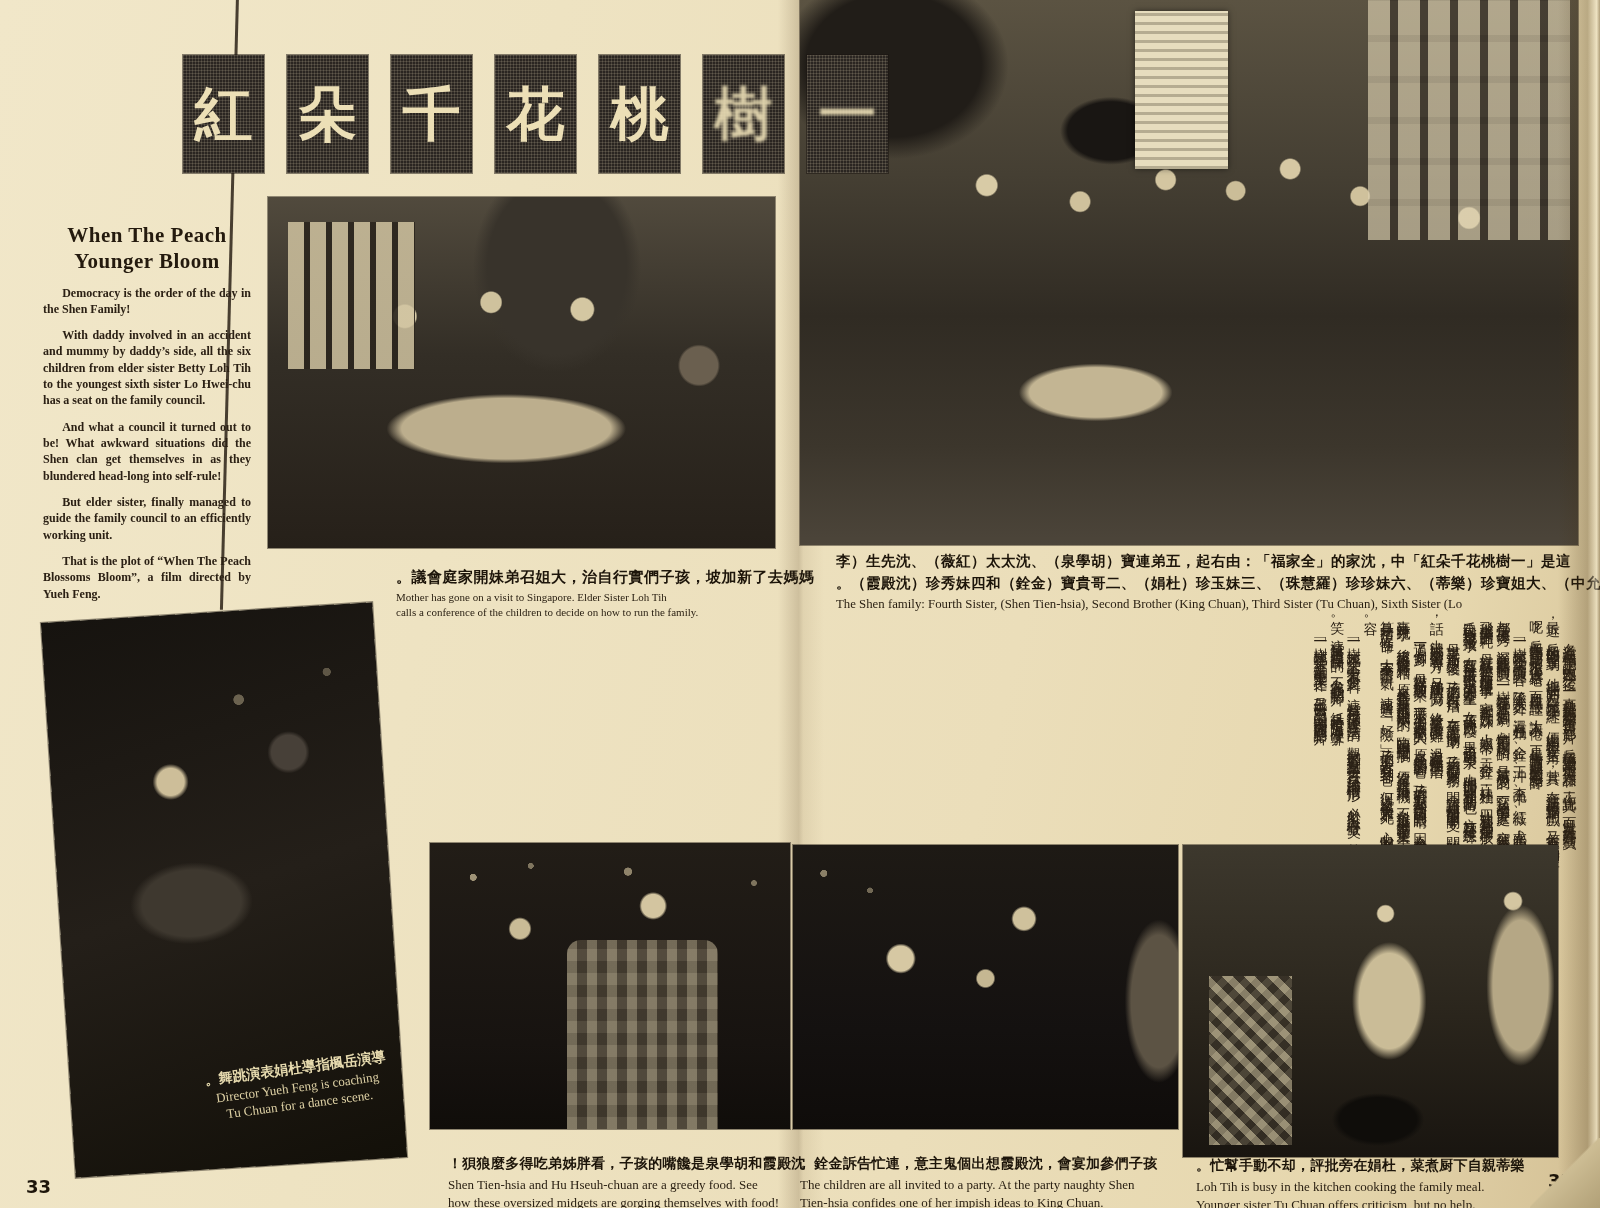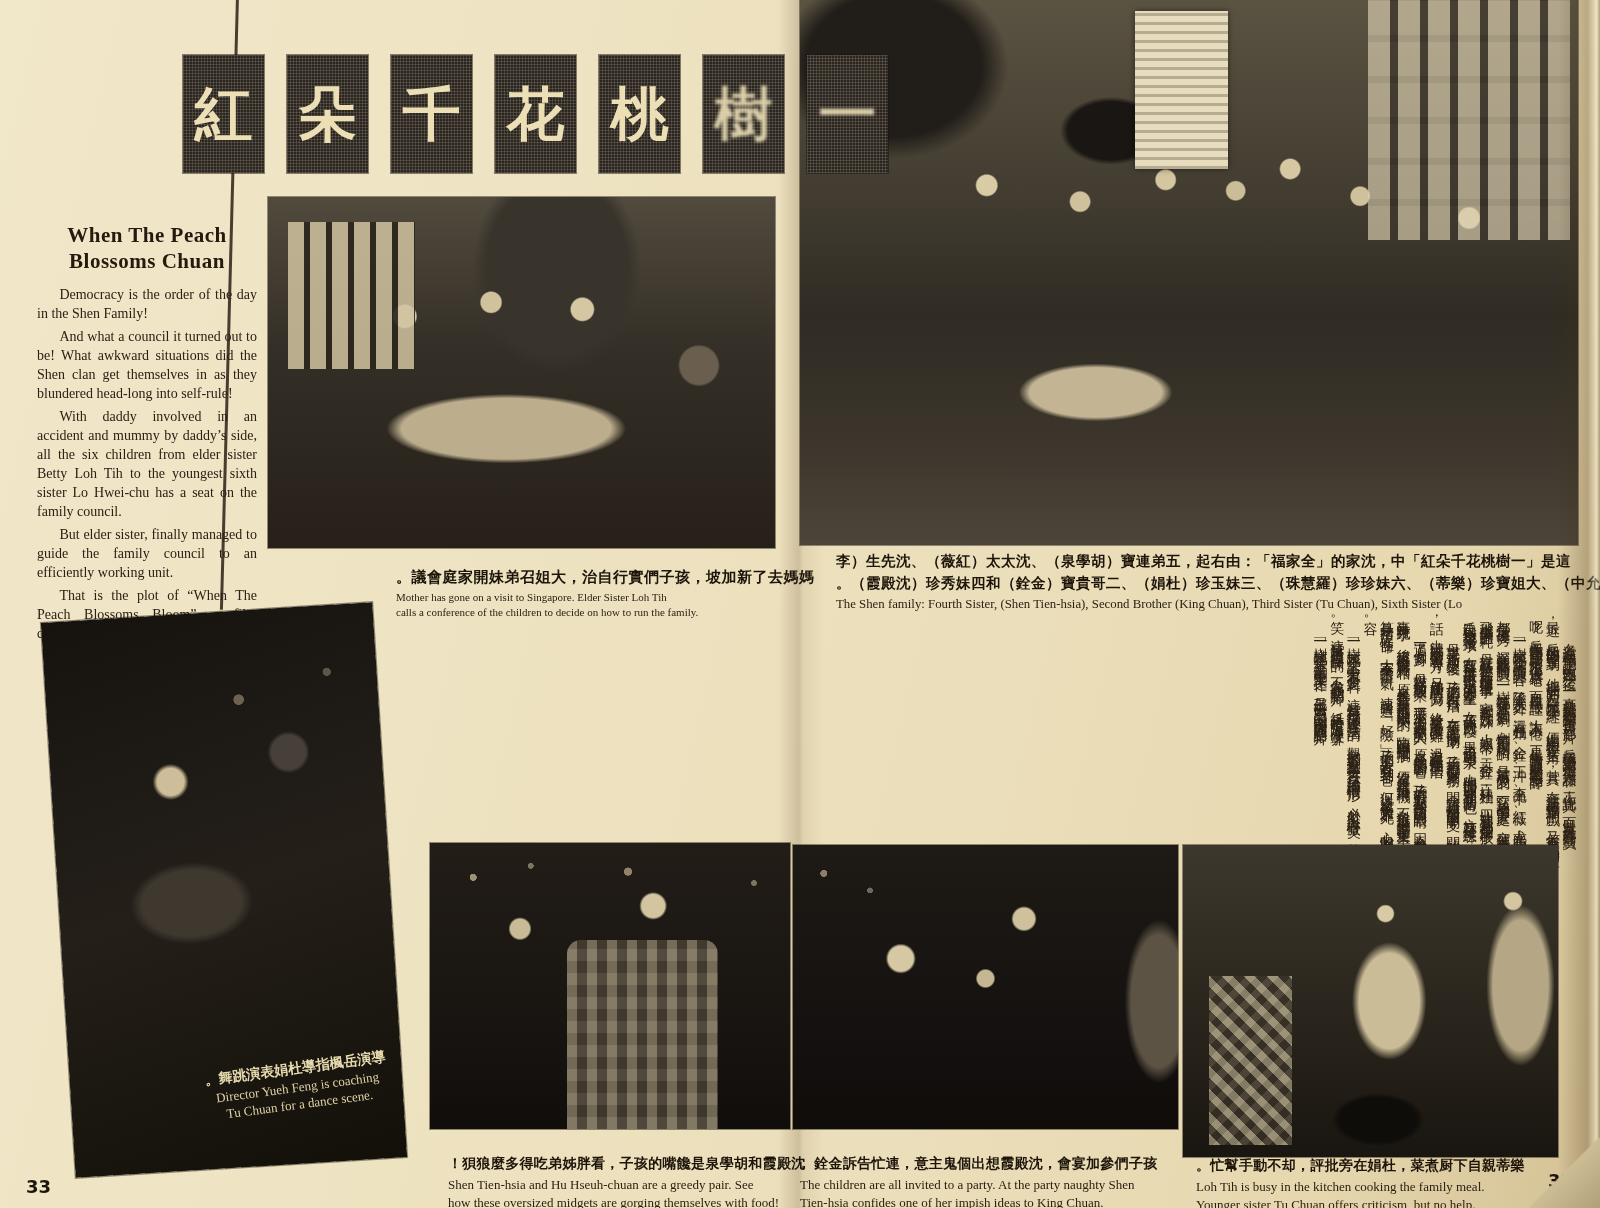--- a/index.html
+++ b/index.html
@@ -23,21 +23,21 @@
     background:
       repeating-linear-gradient(0deg,rgba(225,212,178,.16) 0 1px,rgba(0,0,0,0) 1px 3px),
       repeating-linear-gradient(90deg,rgba(225,212,178,.16) 0 1px,rgba(0,0,0,0) 1px 3px),
       #2a2521;
     box-shadow:0 0 0 1px rgba(25,20,15,.5);}
   .tblock span{font-family:"DejaVu Sans",sans-serif;font-weight:700;font-size:58px;color:#ecdfb6;line-height:1;}
   .tblock.blur span{filter:blur(1.4px);opacity:.9;}
   
   .eng{left:33px;top:222px;width:228px;}
   .eng h2{margin:0 0 10px 0;text-align:center;font-weight:700;font-size:21px;line-height:1.25;letter-spacing:.5px;color:#241a0e;}
-  .eng p{margin:4px;font-size:14px;line-height:1.36;text-align:justify;text-indent:1.6em;color:#2b2014;}
+  .eng p{margin:10px;font-size:12px;line-height:1.36;text-align:justify;text-indent:1.6em;color:#2b2014;font-weight:bold;}
   
   .photo{box-shadow:0 0 0 1px rgba(28,22,16,.45);}
   .ph-table{left:268px;top:197px;width:507px;height:351px;
     background:
       radial-gradient(ellipse 190px 55px at 47% 66%,#bcae8d 0 55%,rgba(188,174,141,0) 63%),
       radial-gradient(circle 22px at 27% 34%,#d9cda9 0 50%,rgba(0,0,0,0) 57%),
       radial-gradient(circle 20px at 44% 30%,#cfc29d 0 50%,rgba(0,0,0,0) 57%),
       radial-gradient(circle 22px at 62% 32%,#d4c7a2 0 50%,rgba(0,0,0,0) 57%),
       radial-gradient(circle 34px at 85% 48%,#6a5f4f 0 55%,rgba(0,0,0,0) 62%),
       radial-gradient(ellipse 120px 150px at 57% 20%,#38332b 0 58%,rgba(0,0,0,0) 70%),
@@ -160,24 +160,24 @@
       </div>
     <div class="abs tblock blur" style="left:703px">
         <span>樹</span>
       </div>
     <div class="abs tblock blur" style="left:807px">
         <span>一</span>
       </div>
   </div>
 
   <div class="abs eng">
-    <h2><span>When The Peach</span><br><span>Blossoms Chuan</span></h2>
+    <h2><span>When The Peach</span><br><span>Younger Bloom</span></h2>
     <p>Democracy is the order of the day in the Shen Family!</p>
+    <p>With daddy involved in an accident and mummy by daddy’s side, all the six children from elder sister Betty Loh Tih to the youngest sixth sister Lo Hwei-chu has a seat on the family council.</p>
     <p>And what a council it turned out to be!  What awkward situations did the Shen clan get themselves in as they blundered head-long into self-rule!</p>
-    <p>With daddy involved in an accident and mummy by daddy’s side, all the six children from elder sister Betty Loh Tih to the youngest sixth sister Lo Hwei-chu has a seat on the family council.</p>
     <p>But elder sister, finally managed to guide the family council to an efficiently working unit.</p>
     <p>That is the plot of “When The Peach Blossoms Bloom”, a film directed by Yueh Feng.</p>
   </div>
 
   <div class="abs photo ph-table"></div>
   <div class="abs cap-table">
     <div class="cap-zh">。議會庭家開妹弟召姐大，治自行實們子孩，坡加新了去媽媽</div>
     <div class="cap-en">Mother has gone on a visit to Singapore.  Elder Sister Loh Tih</div>
     <div class="cap-en">calls a conference of the children to decide on how to run the family.</div>
   </div>
@@ -204,21 +204,21 @@
       <div class="cap-en">Tu Chuan for a dance scene.</div>
     </div>
   </div>
 
   <div class="abs photo ph-party-l"></div>
   <div class="abs photo ph-party-r"></div>
   <div class="abs photo ph-kitchen"></div>
 
   <div class="abs cap-bottom cap-party-l">
     <div class="cap-zh">！狽狼麼多得吃弟姊胖看，子孩的嘴饞是泉學胡和霞殿沈</div>
-    <div class="cap-en">Shen Tien-hsia and Hu Hseuh-chuan are a greedy pair.  See</div>
+    <div class="cap-en">Shen Tien-hsia and Hu Hseuh-chuan are a greedy food.  See</div>
     <div class="cap-en">how these oversized midgets are gorging themselves with food!</div>
   </div>
   <div class="abs cap-bottom cap-party-r">
     <div class="cap-zh">。銓金訴告忙連，意主鬼個出想霞殿沈，會宴加參們子孩</div>
     <div class="cap-en">The children are all invited to a party.  At the party naughty Shen</div>
     <div class="cap-en">Tien-hsia confides one of her impish ideas to King Chuan.</div>
   </div>
   <div class="abs cap-bottom cap-kitchen">
     <div class="cap-zh">。忙幫手動不却，評批旁在娟杜，菜煮厨下自親蒂樂</div>
     <div class="cap-en">Loh Tih is busy in the kitchen cooking the family meal.</div>

